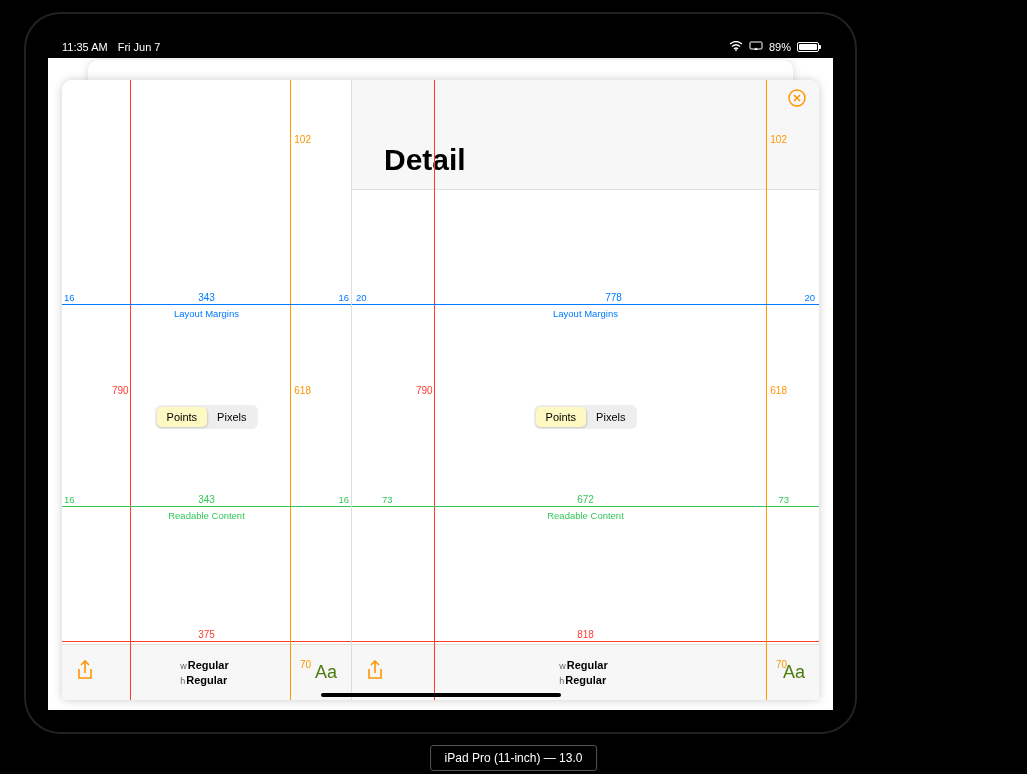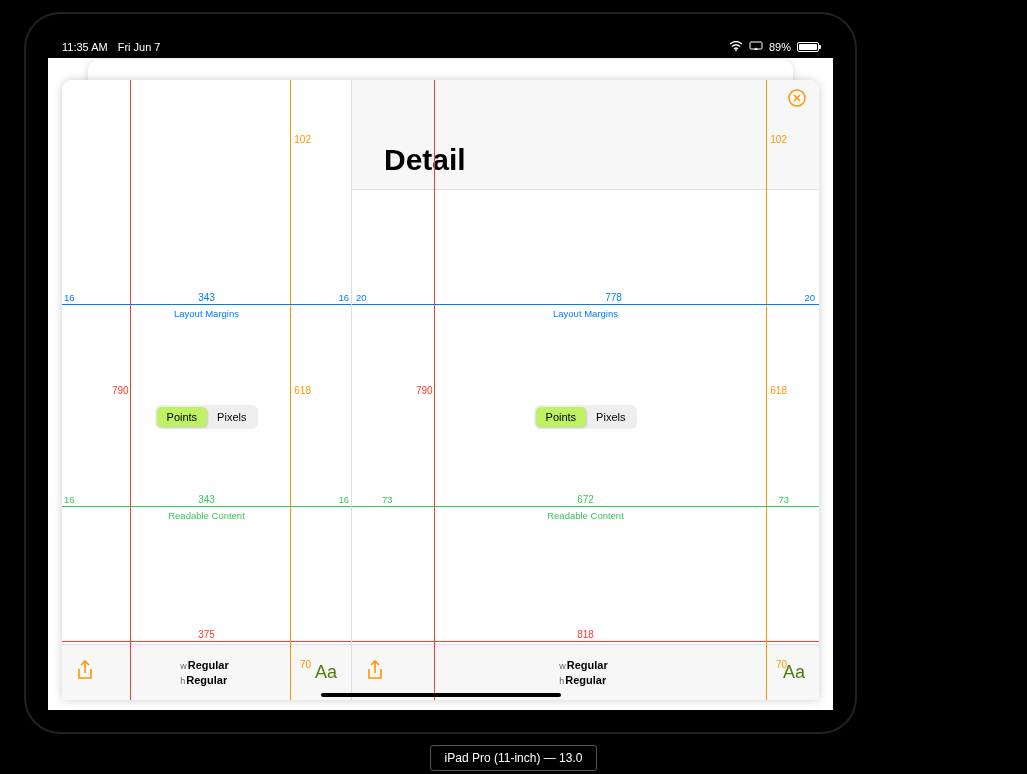--- a/index.html
+++ b/index.html
@@ -159,21 +159,21 @@
     position: absolute;
     top: 50%; left: 50%;
     transform: translate(-50%, -50%);
   }
   .segctrl .seg {
     padding: 4px 10px;
     border-radius: 5px;
     color: #000;
   }
   .segctrl .seg.on {
-    background: #bef264;
+    background: #fef9c3;
     box-shadow: 0 1px 2px rgba(0,0,0,.15);
   }
 
   
   .meas {
     position: absolute;
     font-size: 10px;
     font-weight: 500;
     pointer-events: none;
   }

